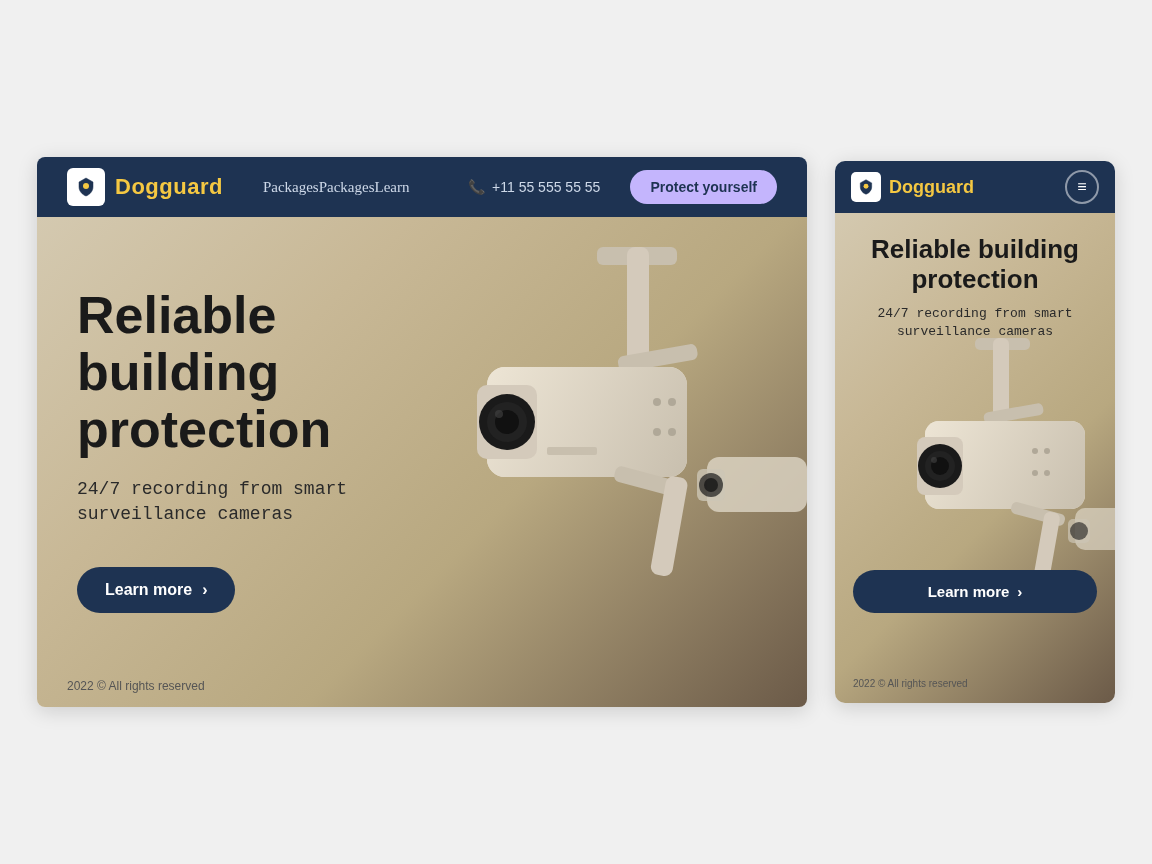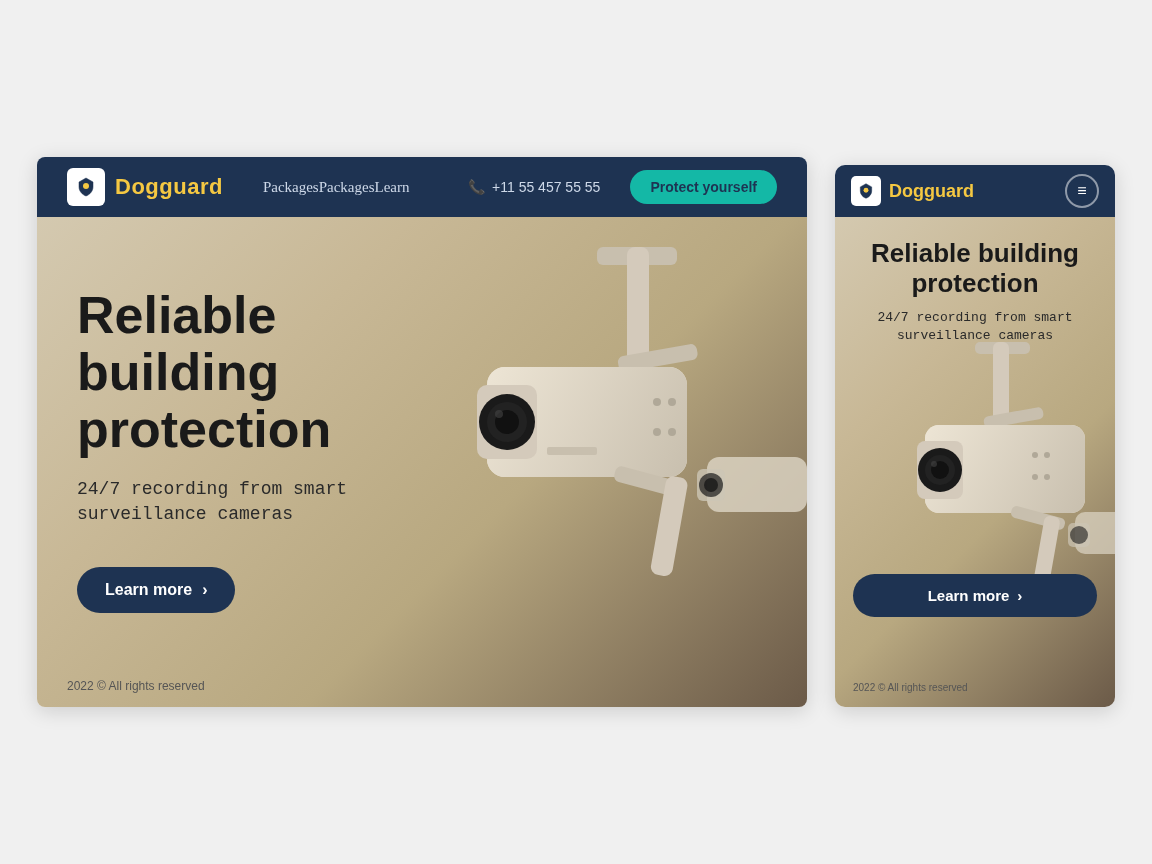--- a/index.html
+++ b/index.html
@@ -8,21 +8,21 @@
       font-family: 'Segoe UI', Arial, sans-serif;
       display: flex;
       justify-content: center;
       align-items: center;
       min-height: 100vh;
       padding: 40px 20px;
     }
     .page-wrapper {
       display: flex;
       gap: 28px;
-      align-items: flex-end;
+      align-items: center;
     }
 
     
     .desktop-card {
       width: 770px;
       border-radius: 8px;
       overflow: hidden;
       box-shadow: 0 4px 20px rgba(0,0,0,0.15);
       position: relative;
     }
@@ -71,21 +71,21 @@
       display: flex;
       align-items: center;
       gap: 6px;
       color: #cdd8e8;
       font-size: 14px;
     }
     .phone-icon {
       font-size: 14px;
     }
     .cta-btn {
-      background: #14b8a6;
+      background: #c4b5fd;
       color: #1e3352;
       border: none;
       border-radius: 24px;
       padding: 9px 20px;
       font-size: 14px;
       font-weight: 700;
       cursor: pointer;
       white-space: nowrap;
     }
     .hero-area {
@@ -296,21 +296,21 @@
         </div>
         <span class="logo-text">Dogguard</span>
       </div>
       <div class="nav-links">
         <a class="nav-link">Packages</a>
         <a class="nav-link">Packages</a>
         <a class="nav-link">Learn</a>
       </div>
       <div class="nav-phone">
         <span class="phone-icon">📞</span>
-        <span>+11 55 457 55 55</span>
+        <span>+11 55 555 55 55</span>
       </div>
       <button class="cta-btn">Protect yourself</button>
     </nav>
 
     <div class="hero-area">
       <div class="hero-bg"></div>
 
       <svg class="camera-svg" viewBox="0 0 500 470" fill="none" xmlns="http://www.w3.org/2000/svg">
 
         <rect x="0" y="0" width="500" height="470" fill="none"></rect>

